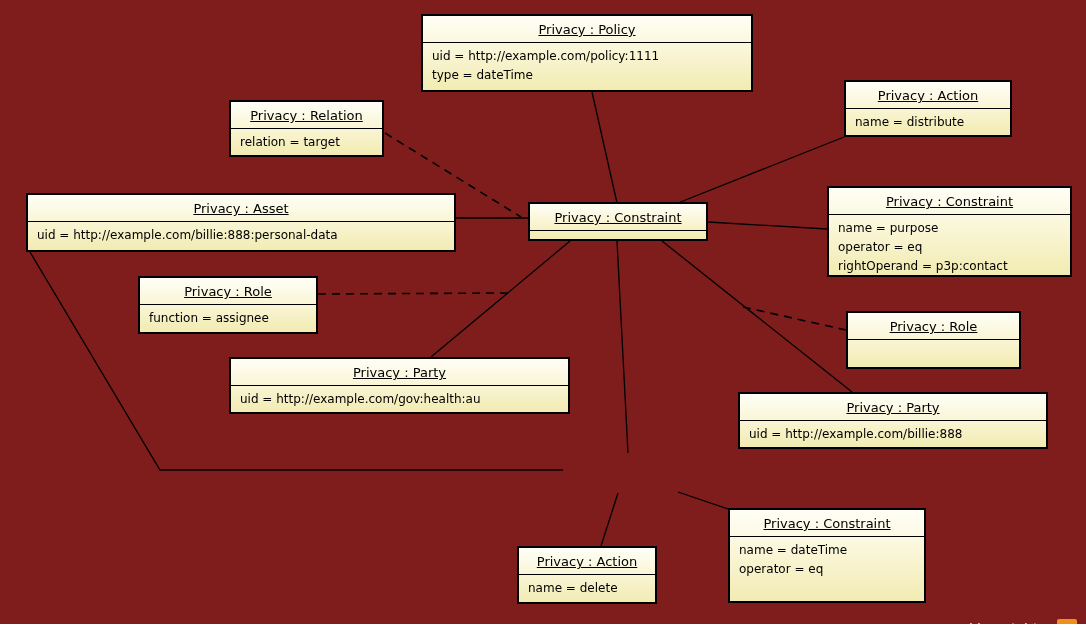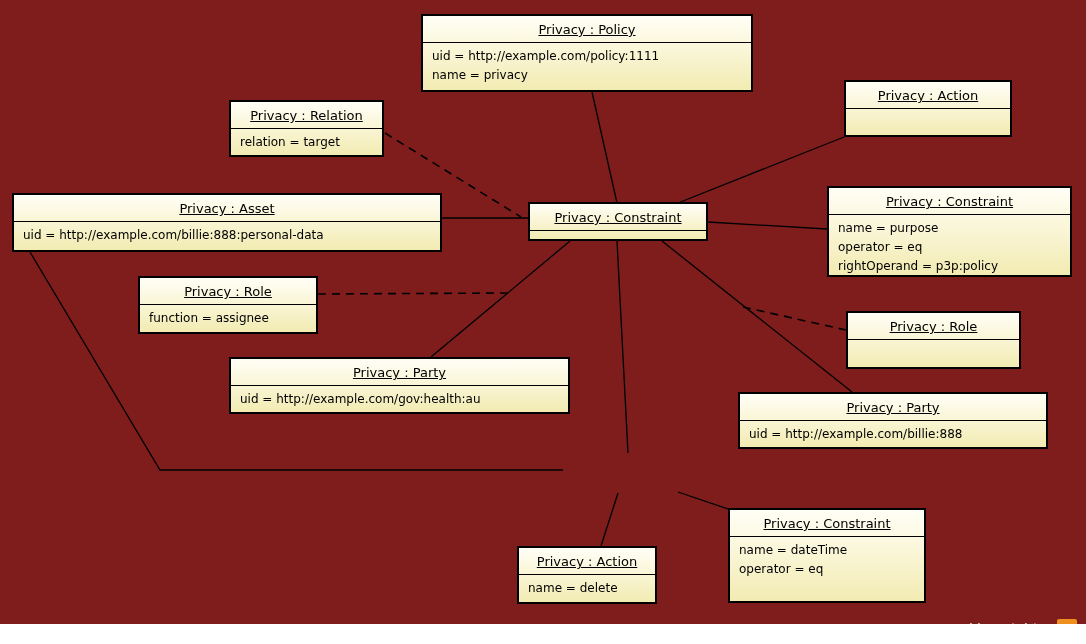--- a/index.html
+++ b/index.html
@@ -85,45 +85,48 @@
     <path class="edge dashed" d="M743,307 L846,330"></path>
     <path class="edge" d="M30,252 L160,470 L563,470"></path>
     <path class="edge" d="M618,493 L601,546"></path>
     <path class="edge" d="M678,492 L734,511"></path>
   </svg>
 
   <div class="node" style="left:421px;top:14px;width:332px;height:78px">
     <div class="node-title"><span>Privacy : Policy</span></div>
     <div class="node-attrs">
       <div>uid = http://example.com/policy:1111</div>
-      <div>name = privacy</div>
+      <div>type = dateTime</div>
     </div>
   </div>
 
   <div class="node" style="left:844px;top:80px;width:168px;height:57px">
     <div class="node-title"><span>Privacy : Action</span></div>
+    <div class="node-attrs">
+      <div>name = distribute</div>
+    </div>
   </div>
 
   <div class="node" style="left:229px;top:100px;width:155px;height:57px">
     <div class="node-title"><span>Privacy : Relation</span></div>
     <div class="node-attrs">
       <div>relation = target</div>
     </div>
   </div>
 
   <div class="node" style="left:827px;top:186px;width:245px;height:91px">
     <div class="node-title"><span>Privacy : Constraint</span></div>
     <div class="node-attrs">
       <div>name = purpose</div>
       <div>operator = eq</div>
-      <div>rightOperand = p3p:policy</div>
+      <div>rightOperand = p3p:contact</div>
     </div>
   </div>
 
-  <div class="node" style="left:12px;top:193px;width:430px;height:59px">
+  <div class="node" style="left:26px;top:193px;width:430px;height:59px">
     <div class="node-title"><span>Privacy : Asset</span></div>
     <div class="node-attrs">
       <div>uid = http://example.com/billie:888:personal-data</div>
     </div>
   </div>
 
   <div class="node" style="left:528px;top:202px;width:180px;height:39px">
     <div class="node-title"><span>Privacy : Constraint</span></div>
     <div class="node-empty"></div>
   </div>

